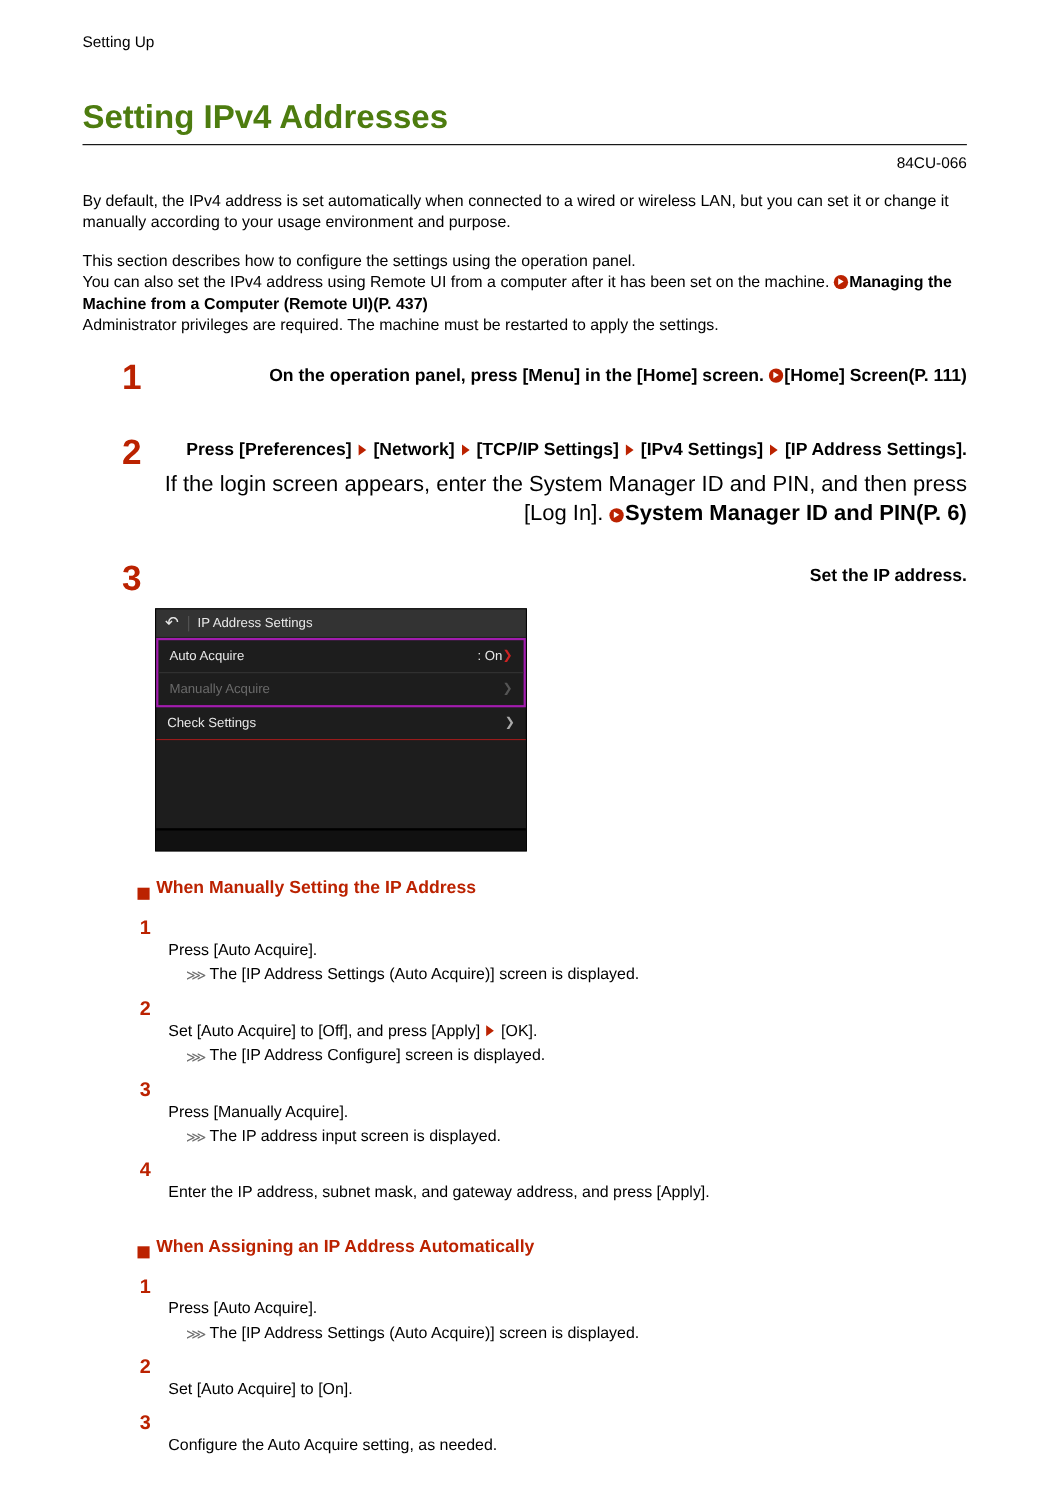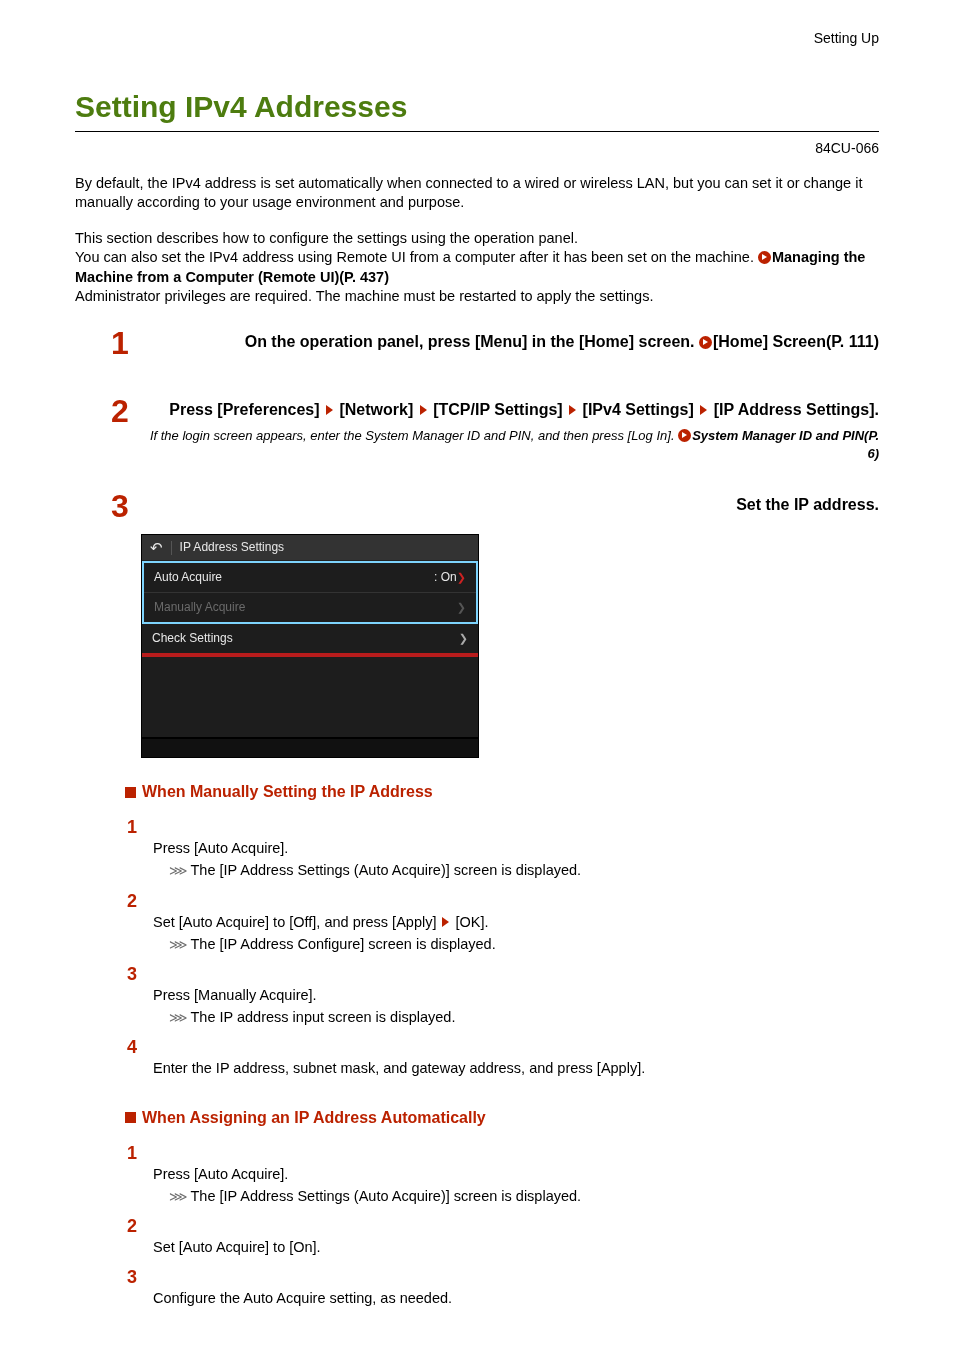--- a/index.html
+++ b/index.html
@@ -7,21 +7,21 @@
     font-family: Arial, Helvetica, sans-serif;
     background: #fff;
     color: #000;
     width: 954px;
     margin: 0 auto;
     padding: 30px 75px 40px 75px;
     font-size: 14.5px;
     line-height: 1.25;
   }
   .header-label {
-    text-align: right;
+    text-align: left;
     font-size: 14px;
     margin-bottom: 40px;
   }
   h1.page-title {
     color: #4d7c0f;
     font-size: 30px;
     font-weight: bold;
     margin-bottom: 6px;
   }
   hr.title-rule {
@@ -77,24 +77,23 @@
     flex: 1;
     padding-top: 2px;
     text-align: right;
   }
   .step-title {
     font-size: 16px;
     font-weight: bold;
     line-height: 1.4;
   }
   .step-desc {
-    font-size: 13px;
+    font-size: 20px;
     margin-top: 6px;
     line-height: 1.35;
-    font-style: italic;
   }
   .bc-arrow {
     display:inline-block;
     width:0;height:0;
     border-left:7px solid #bb2200;
     border-top:5px solid transparent;
     border-bottom:5px solid transparent;
     vertical-align:0px;
     margin:0 2px;
   }
@@ -119,39 +118,39 @@
   .back-arrow {
     display:inline-block;
     font-size:15px;
     line-height:1;
   }
   .device-row {
     display:flex;
     justify-content:space-between;
     align-items:center;
     padding:7px 10px;
-    border-bottom:4px solid #b91c1c;
+    border-bottom:1px solid #b91c1c;
     font-size:12px;
   }
   .device-row .chev { color:#c22; font-size:11px; }
   .device-row.dim { color:#6a6a6a; }
   .device-row.dim .chev { color:#555; }
-  .device-group-hl { border:2px solid #7dd3fc; }
+  .device-group-hl { border:2px solid #a21caf; }
   .device-group-hl .device-row { border-bottom:1px solid #333; }
   .device-footer { height:80px; background:#1d1d1d; }
   .device-bar { height:20px; background:#111; border-top:2px solid #000;}
 
   
   .subhead {
     color:#bb2200;
     font-weight:bold;
     font-size:16px;
     margin: 24px 0 14px 50px;
     display:flex;
-    align-items:center;
+    align-items:flex-end;
     gap:6px;
   }
   .sq {
     width:11px;height:11px;
     background:#bb2200;
     display:inline-block;
     flex-shrink:0;
   }
 
   .substep {

